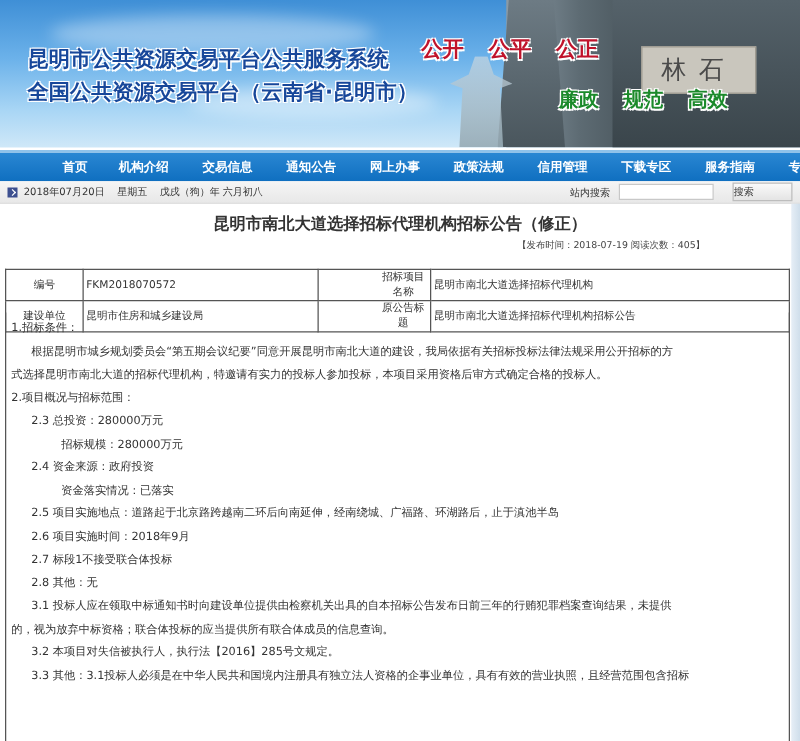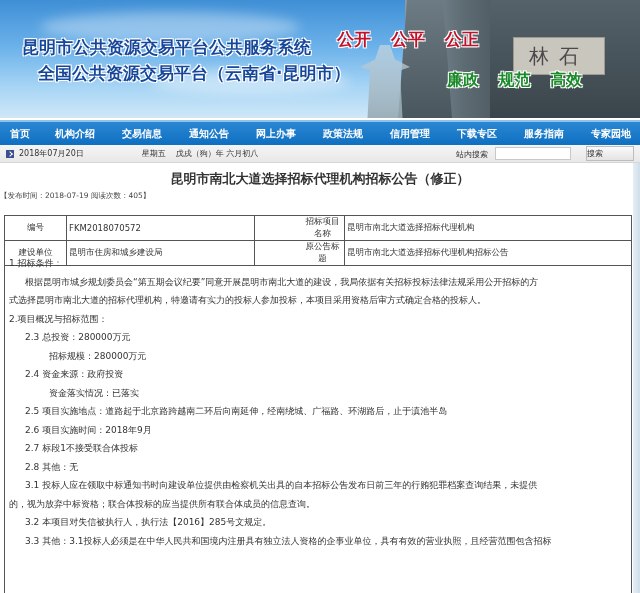--- a/index.html
+++ b/index.html
@@ -25,63 +25,63 @@
     position: absolute; left: 513px; top: 37px; width: 92px; height: 38px;
     background: #c9c6bd; border: 1px solid #9e9a90;
     font-family: Liberation Sans, sans-serif; font-size: 20px; color: #4a4a4a; letter-spacing: 10px; text-align: center; line-height: 36px;
   }
   .banner .title1, .banner .title2 {
     position: absolute; left: 22px; font-size: 17px; font-weight: bold; color: #17479a; letter-spacing: 0px;
     text-shadow: 1px 1px 0 #fff, -1px -1px 0 #fff, 1px -1px 0 #fff, -1px 1px 0 #fff;
     white-space: nowrap;
   }
   .banner .title1 { top: 36px; }
-  .banner .title2 { top: 62px; margin-left: 16px; }
+  .banner .title2 { top: 62px; }
   .banner .slogan1 {
     position: absolute; left: 337px; top: 28px; font-size: 17px; font-weight: bold; color: #c0132b;
     text-shadow: 1px 1px 0 #fff, -1px -1px 0 #fff, 1px -1px 0 #fff, -1px 1px 0 #fff; white-space: nowrap; word-spacing: 14px; text-align: right;
   }
   .banner .slogan2 {
     position: absolute; left: 447px; top: 70px; font-size: 16px; font-weight: bold; color: #1b8a2a;
     text-shadow: 1px 1px 0 #fff, -1px -1px 0 #fff, 1px -1px 0 #fff, -1px 1px 0 #fff; white-space: nowrap; word-spacing: 14px;
   }
 
   
   .nav {
     position: absolute; left: 0; top: 120px; width: 640px; height: 25px;
     background: linear-gradient(180deg, #2a87d3 0%, #0f6fc0 100%);
     border-top: 2px solid #8fc2ea;
     display: flex; align-items: center; padding-left: 10px;
   }
   .nav a {
     color: #ffffff; font-size: 10px; font-weight: bold; text-decoration: none; margin-right: 27px; white-space: nowrap;
   }
-  .nav a:first-child { margin-right: 25px; }
+  .nav a:first-child { margin-right: 25px; margin-left: 40px; }
 
   
   .infobar {
     position: absolute; left: 0; top: 145px; width: 640px; height: 18px;
     background: linear-gradient(180deg,#f5f5f5,#e8e8e8); border-bottom: 1px solid #d6d6d6;
     display: flex; align-items: center; font-size: 8px; color: #333;
   }
   .infobar .cal-icon { display: inline-block; width: 8px; height: 8px; background: #3c4f8f; margin: 0 5px 0 6px; position: relative; }
   .infobar .cal-icon::after { content: ""; position: absolute; left: 2px; top: 2px; width: 3px; height: 3px; border-right: 1px solid #fff; border-bottom: 1px solid #fff; transform: rotate(-45deg); }
   .infobar .date { margin-right: 10px; }
-  .infobar .weekday { margin-right: 10px; margin-left: 48px; }
+  .infobar .weekday { margin-right: 10px; }
   .infobar .search-label { position: absolute; left: 456px; top: 4px; }
   .infobar .search-input { position: absolute; left: 495px; top: 2px; width: 76px; height: 13px; border: 1px solid #c8c8c8; background: #fff; }
   .infobar .search-btn { position: absolute; left: 586px; top: 1px; width: 48px; height: 15px; border: 1px solid #bdbdbd; background: linear-gradient(180deg,#fafafa,#e4e4e4); font-size: 8px; color: #333; line-height: 13px; }
 
   
   .article-title {
     position: absolute; left: 0; top: 170px; width: 640px; text-align: center;
     font-family: "DejaVu Serif", serif; font-size: 13px; font-weight: bold; color: #333;
   }
   .article-meta {
-    position: absolute; left: 0; top: 191px; width: 564px; text-align: left; font-size: 7.5px; color: #444;
+    position: absolute; left: 0; top: 191px; width: 564px; text-align: right; font-size: 7.5px; color: #444;
   }
 
   
   .info-table {
     position: absolute; left: 4px; top: 215px; width: 628px; border-collapse: collapse; font-size: 8.5px; color: #333;
   }
   .info-table td { border: 1px solid #555; height: 17px; padding: 0 2px; }
   .info-table td.lbl { text-align: center; }
   .info-table td.c1 { width: 62px; }
   .info-table td.c2 { width: 188px; }

